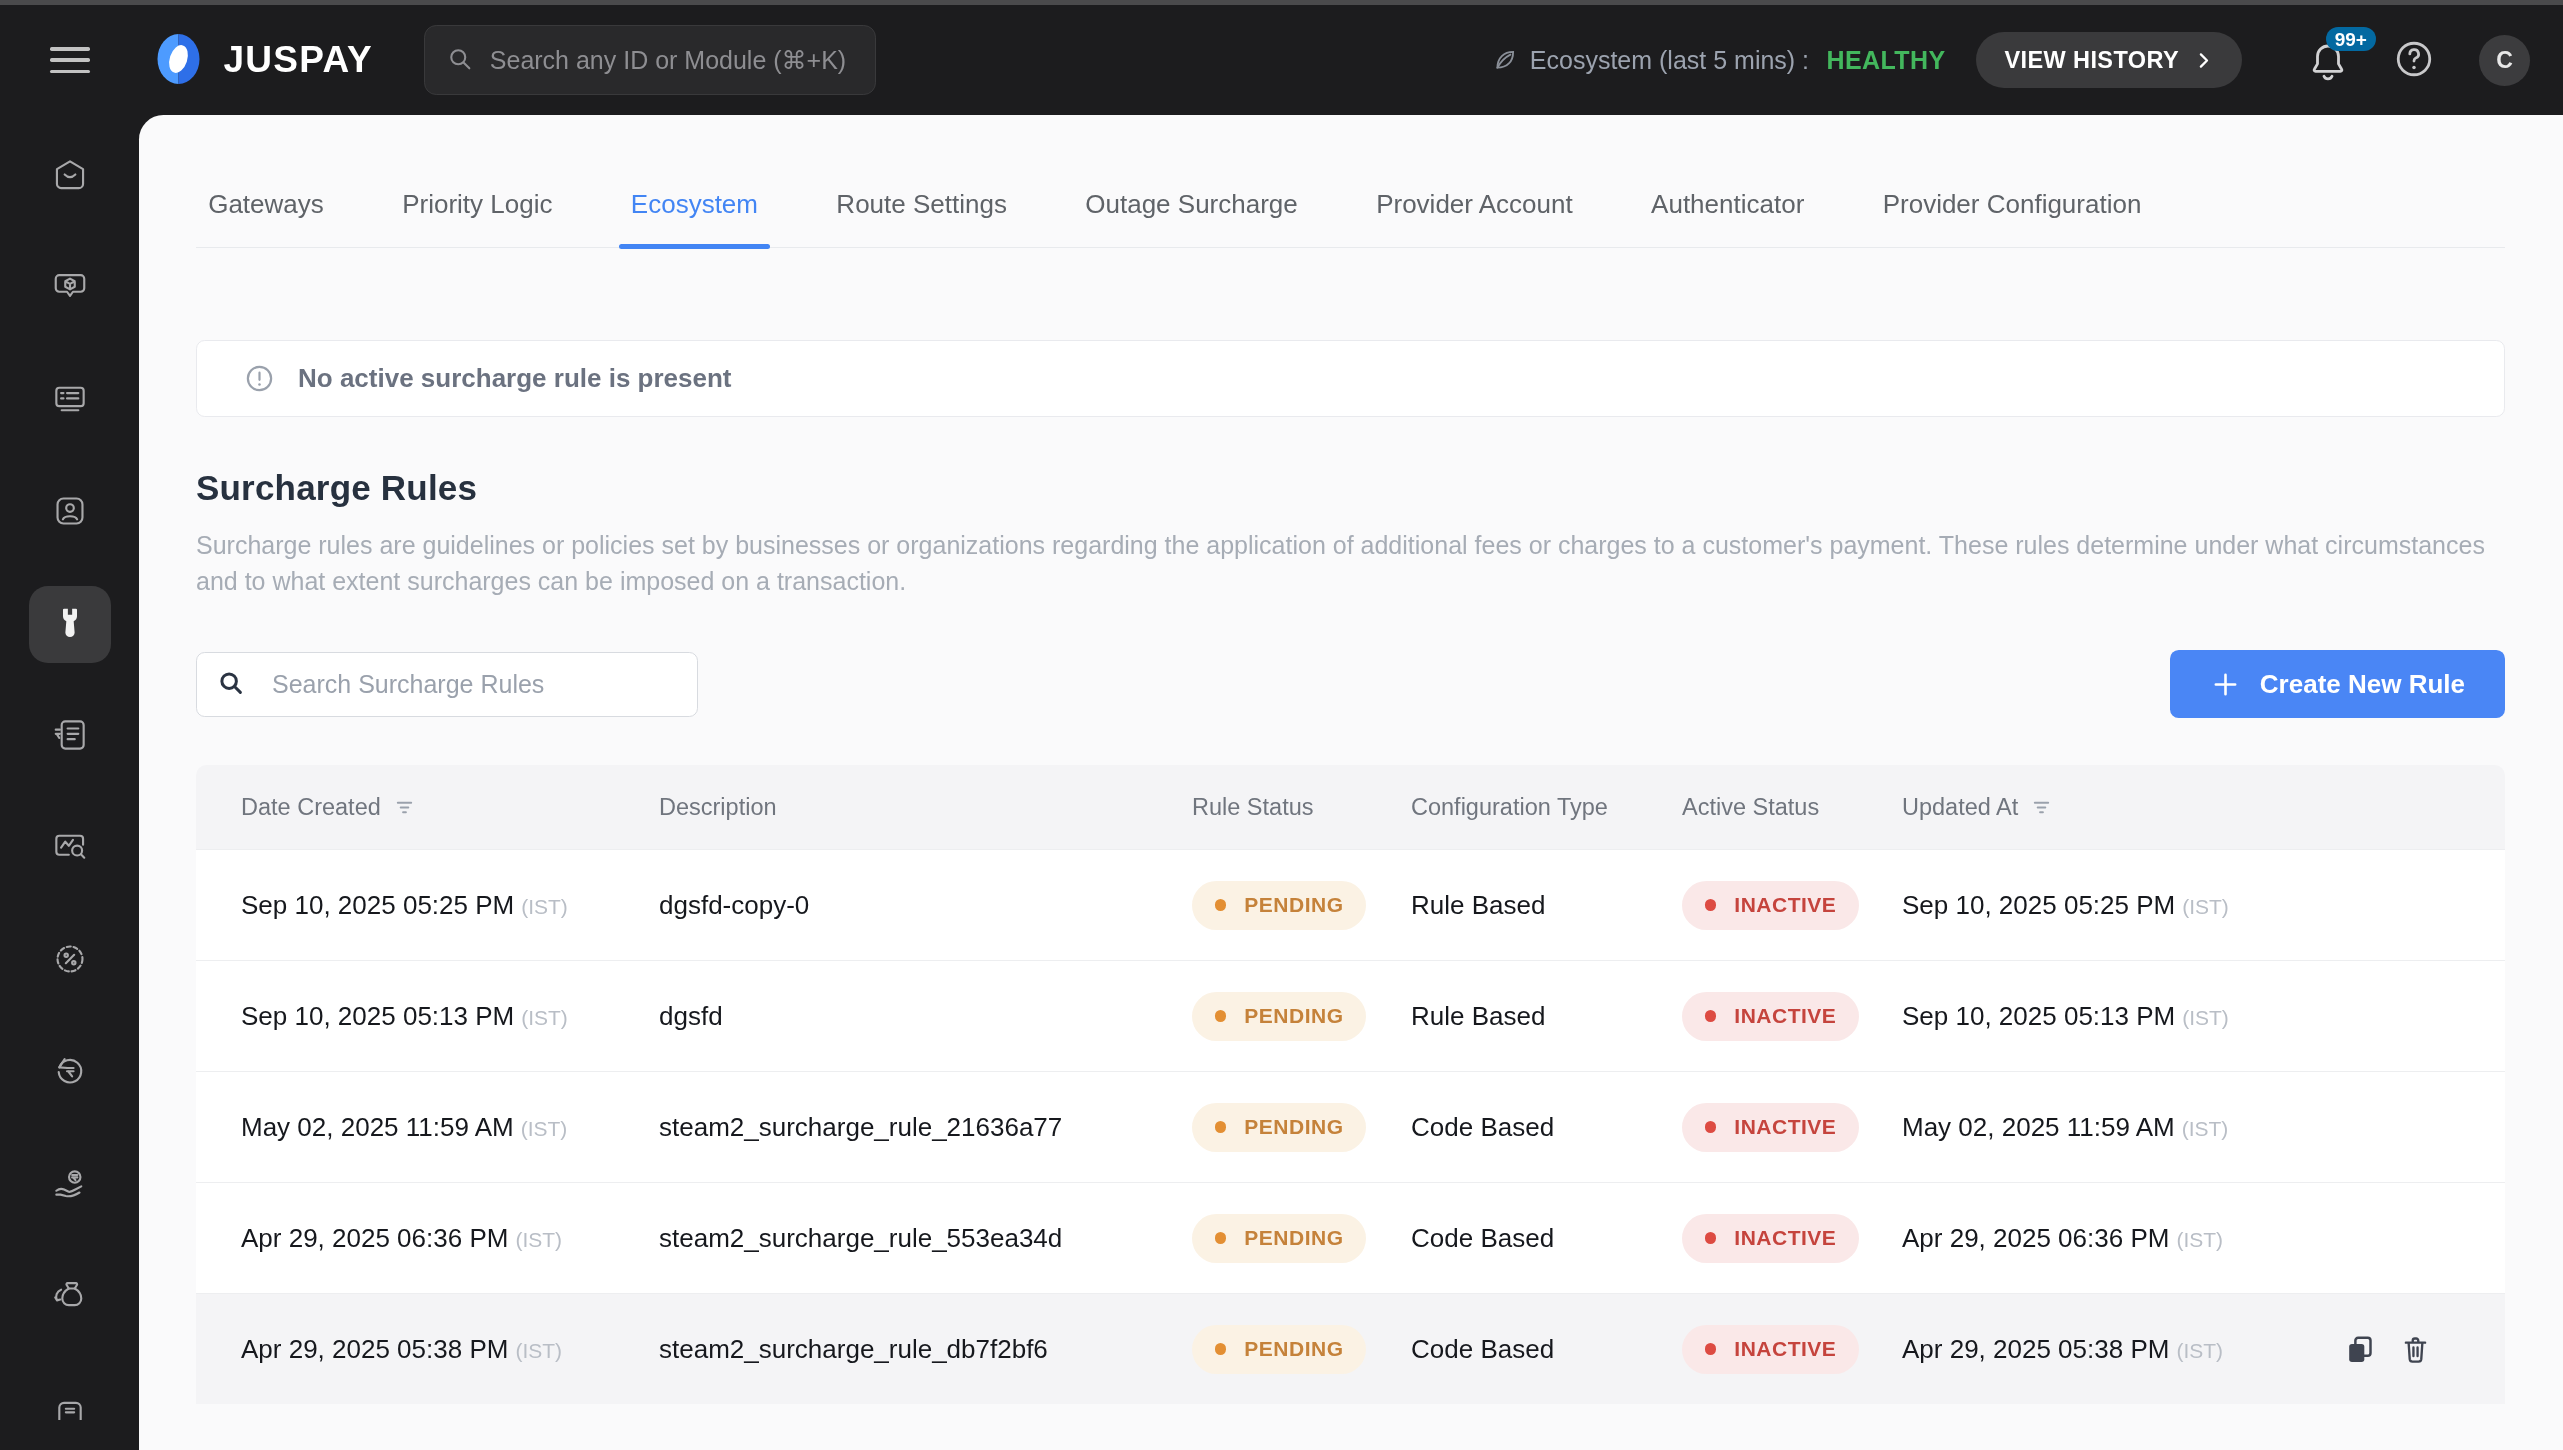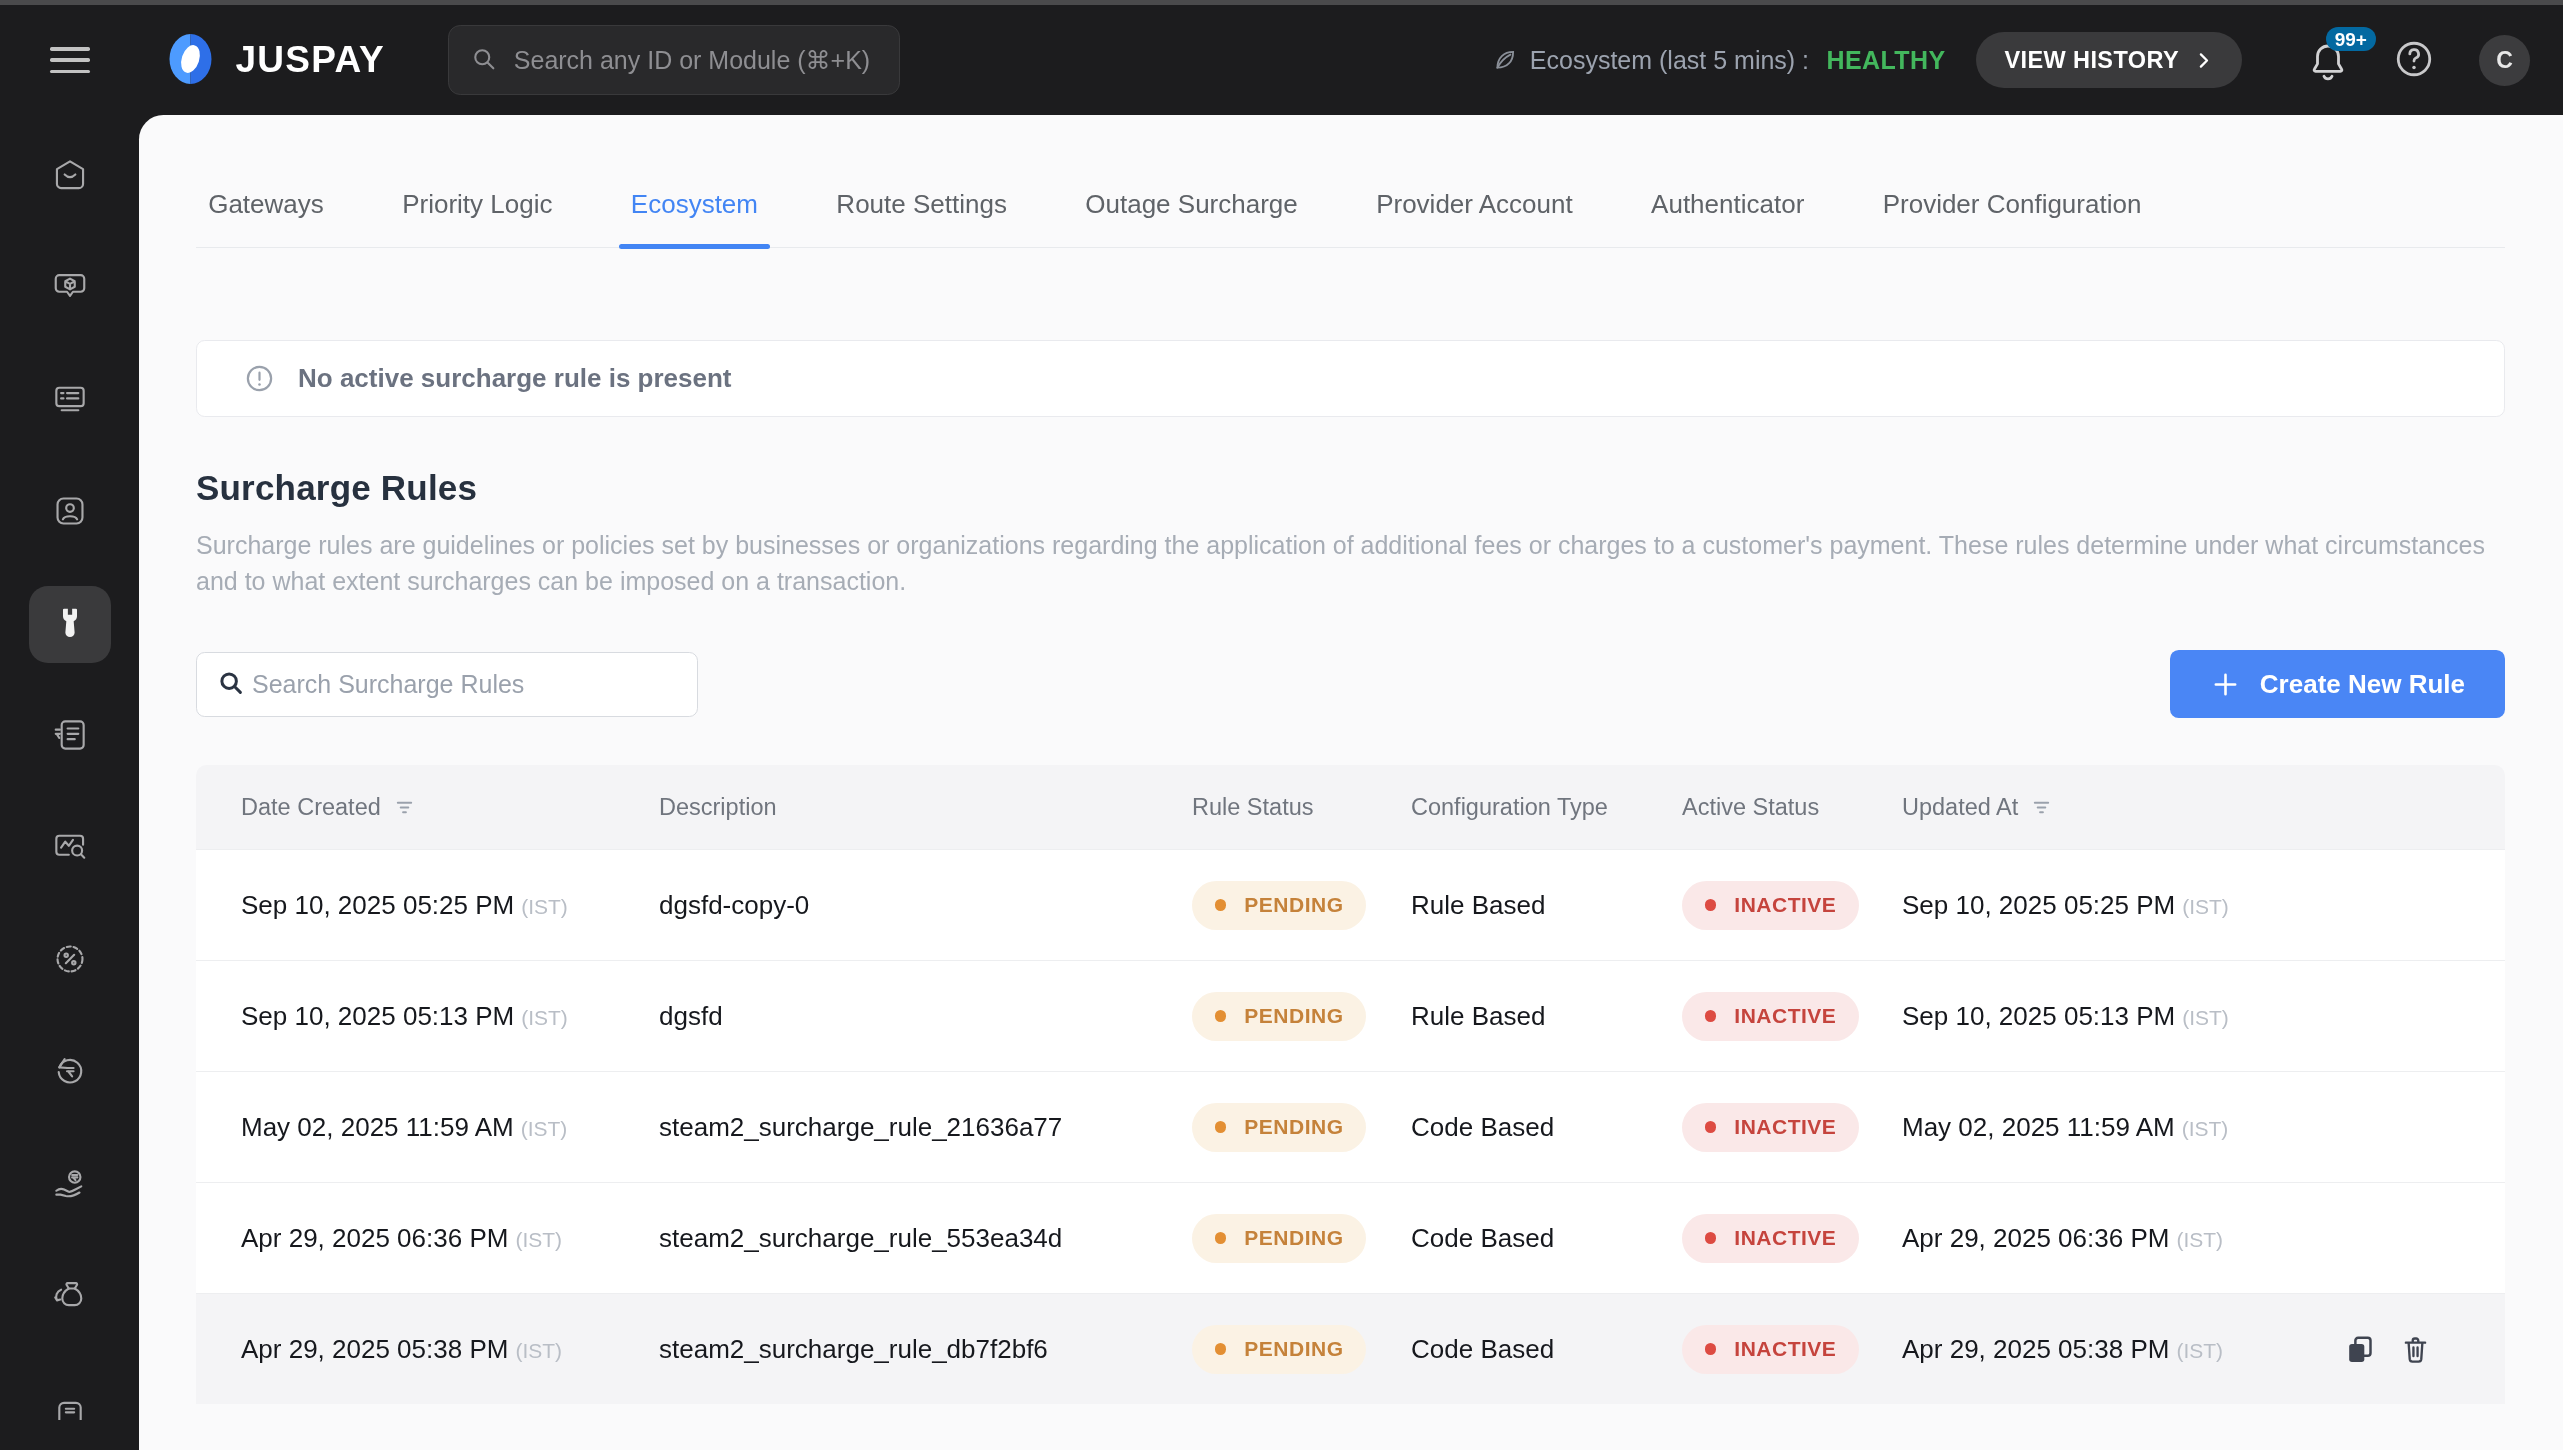--- a/index.html
+++ b/index.html
@@ -8,21 +8,21 @@
     font-family: "Liberation Sans", sans-serif;
     background: #1C1C1E;
     position: relative;
   }
   
   .window-edge { height: 5.2px; background: #4A4A4C; width: 100%; }
 
   
   .topbar {
     height: 110px; display: flex; align-items: center;
-    background: #1C1C1E; padding: 0 33px; position: relative; gap: 12px;
+    background: #1C1C1E; padding: 0 33px; position: relative;
   }
   .hamburger { width: 40px; display: flex; flex-direction: column; gap: 7.8px; cursor: pointer; margin-left: 17.4px; }
   .hamburger span { display: block; height: 3.5px; border-radius: 1.7px; background: #C2C2C2; }
   .brand { display: flex; align-items: center; gap: 19px; margin-left: 63px; }
   .brand-name { color: #FFFFFF; font-size: 37px; font-weight: 700; letter-spacing: 1.3px; }
   .top-search {
     margin-left: 51px; width: 452px; height: 70px; border-radius: 12.2px;
     background: #29292B; border: 0.9px solid #39393B;
     display: flex; align-items: center; padding: 0 21px; gap: 15.7px; color: #8E8E92;
   }
@@ -97,21 +97,21 @@
   .alert-text { font-size: 26px; font-weight: 600; color: #6B7280; }
 
   
   .section-title { margin-top: 51px; font-size: 35px; font-weight: 700; color: #27313F; letter-spacing: 0.2px; }
   .section-desc { margin-top: 19px; font-size: 25px; line-height: 36px; color: #A6ACB5; max-width: 2336px; }
 
   
   .toolbar { margin-top: 51px; display: flex; align-items: center; justify-content: space-between; }
   .rule-search {
     width: 502px; height: 65px; background: #FFFFFF; border: 0.9px solid #D8DBE0; border-radius: 8.7px;
-    display: flex; align-items: center; gap: 6px; padding: 0 19px; color: #2A3342;
+    display: flex; align-items: center; gap: 26px; padding: 0 19px; color: #2A3342;
   }
   .rule-search input {
     border: none; outline: none; font-size: 25px; width: 100%; color: #333;
     font-family: "Liberation Sans", sans-serif; background: transparent;
   }
   .rule-search input::placeholder { color: #9AA1AC; }
   .create-btn {
     height: 68px; padding: 0 40px; border-radius: 8.7px; background: #4A86F5; border: none;
     color: #FFFFFF; font-size: 26px; font-weight: 600; display: flex; align-items: center; gap: 19px;
     cursor: pointer; font-family: "Liberation Sans", sans-serif;

